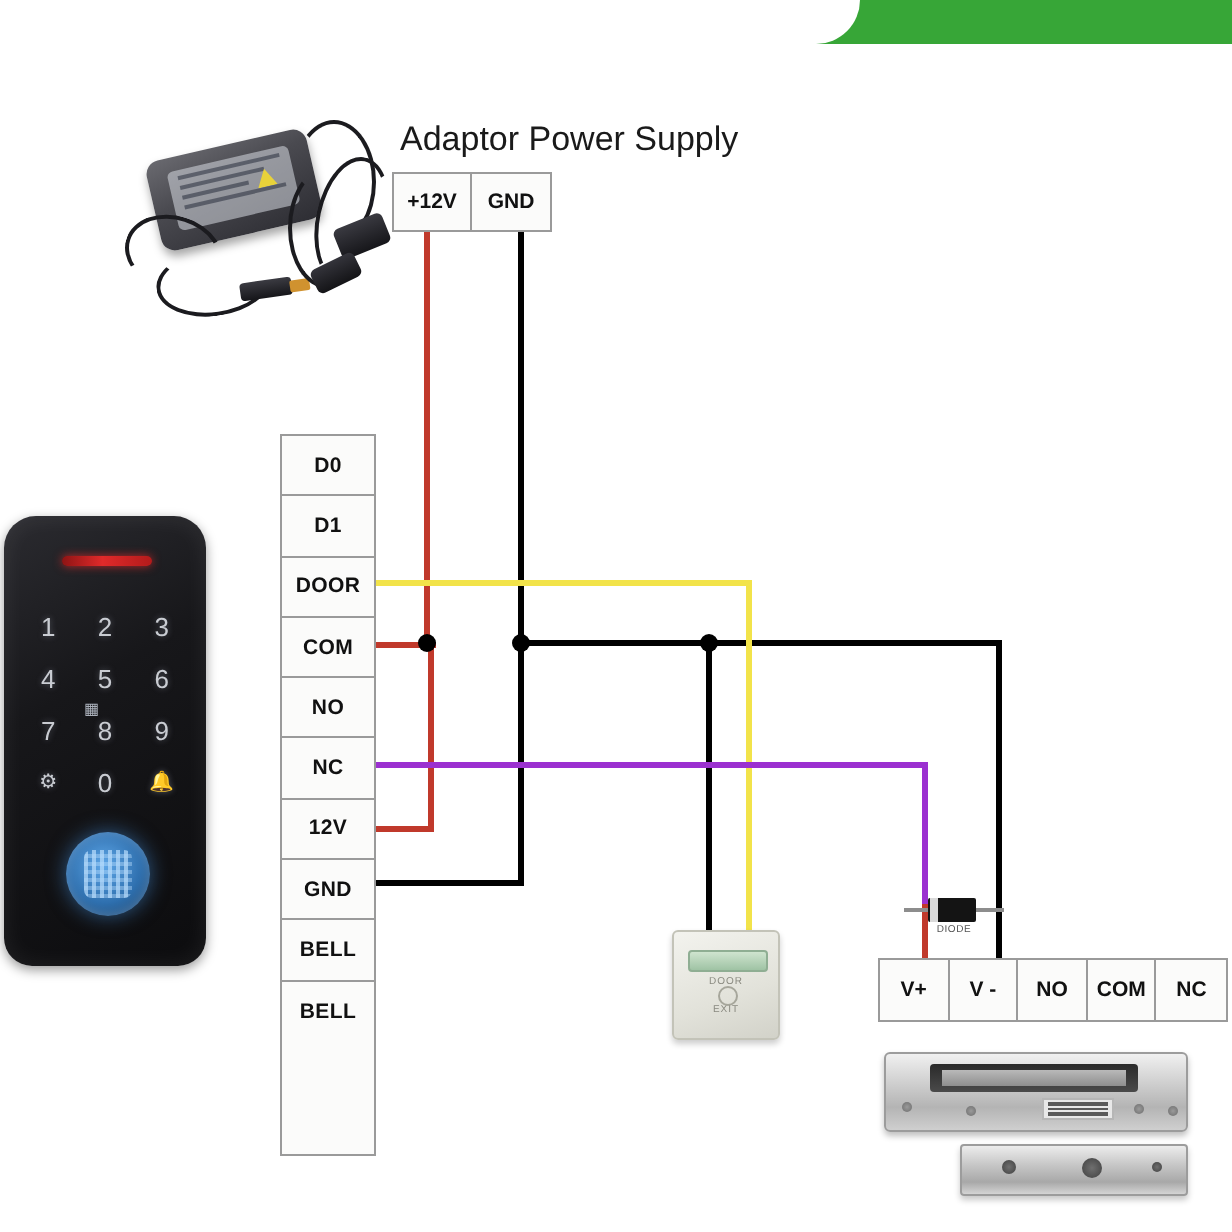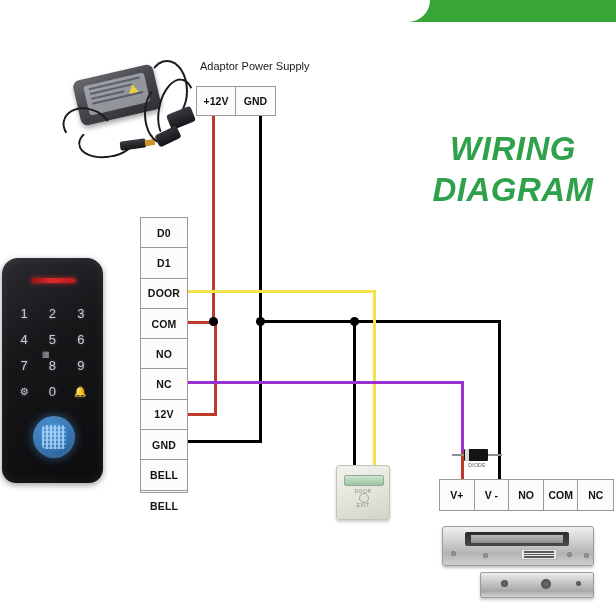--- a/index.html
+++ b/index.html
@@ -66,34 +66,34 @@
   }
   .term-horiz .cell{
     box-sizing:border-box;
     border-right:1px solid #9a9a9a;
     display:flex;align-items:center;justify-content:center;
     font-size:10.5px;color:#111;font-weight:bold;
   }
   .term-horiz .cell:last-child{border-right:none;}
 
   
-  #reader-strip{left:140px;top:217px;width:48px;height:276px;}
+  #reader-strip{left:140px;top:217px;width:48px;height:361px;}
   #reader-strip .cell{height:30.3px;}
 
   
   #psu-strip{left:196px;top:86px;width:80px;height:30px;}
   #psu-strip .cell{width:40px;}
 
   
   #lock-strip{left:439px;top:479px;width:175px;height:32px;}
   #lock-strip .cell{width:35px;}
 
   #psu-label{
     left:200px;top:60px;
-    font-size:11px;color:#1a1a1a;
+    font-size:17px;color:#1a1a1a;
     white-space:nowrap;
   }
 
   
   .wire{position:absolute;}
   .wh{height:3px;}
   .wv{width:3px;}
   .dot{
     position:absolute;width:9px;height:9px;border-radius:50%;
     background:#000;
@@ -276,22 +276,20 @@
 </style>
 </head>
 <body>
 
 <div id="stage">
 
   <div class="abs" id="banner">
     <div class="abs" id="banner-notch"></div>
   </div>
 
-  <div class="abs" id="title">WIRING
-DIAGRAM</div>
 
   <div class="abs" id="adaptor">
     <div class="brick">
       <div class="brick-label">
         <i></i>
           <i></i>
           <i></i>
           <i></i>
         <div class="brick-warn"></div>
       </div>

